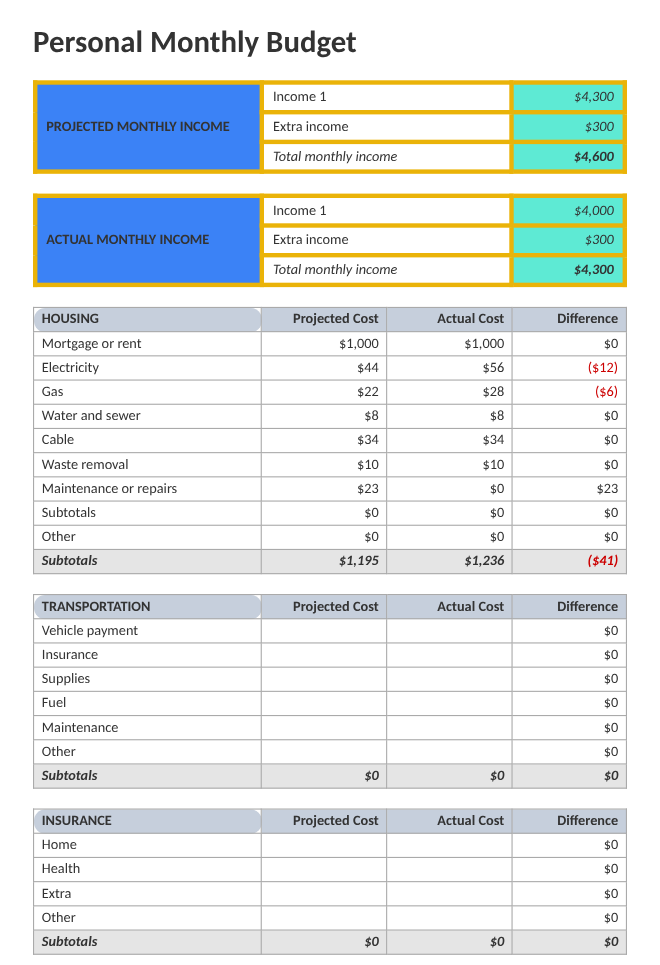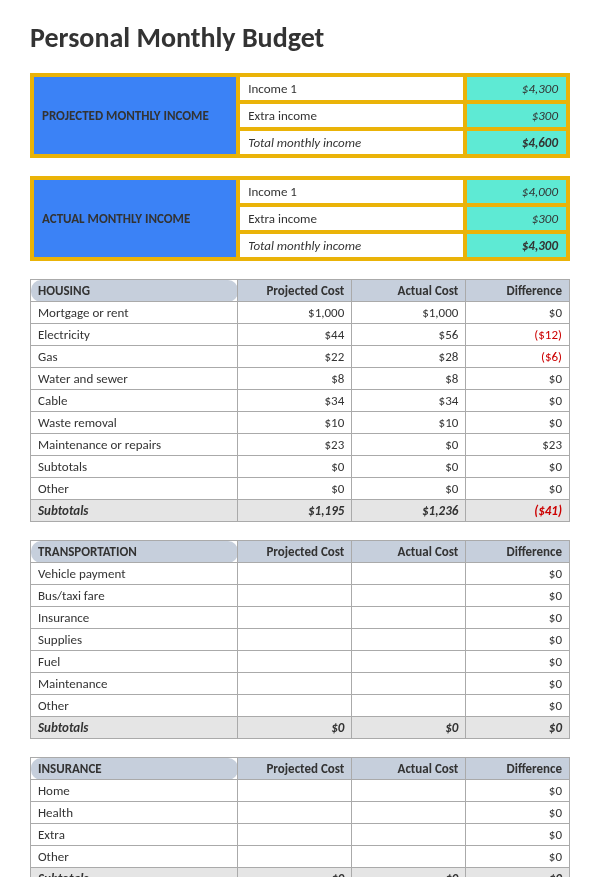--- a/index.html
+++ b/index.html
@@ -231,26 +231,20 @@
           <td class="budget-col-header col-actual">Actual Cost</td>
           <td class="budget-col-header col-diff">Difference</td>
         </tr>
         <tr class="budget-data-row">
           <td>Vehicle payment</td>
           <td></td>
           <td></td>
           <td>$0</td>
         </tr>
         <tr class="budget-data-row">
-          <td>Bus/taxi fare</td>
-          <td></td>
-          <td></td>
-          <td>$0</td>
-        </tr>
-        <tr class="budget-data-row">
           <td>Insurance</td>
           <td></td>
           <td></td>
           <td>$0</td>
         </tr>
         <tr class="budget-data-row">
           <td>Supplies</td>
           <td></td>
           <td></td>
           <td>$0</td>

